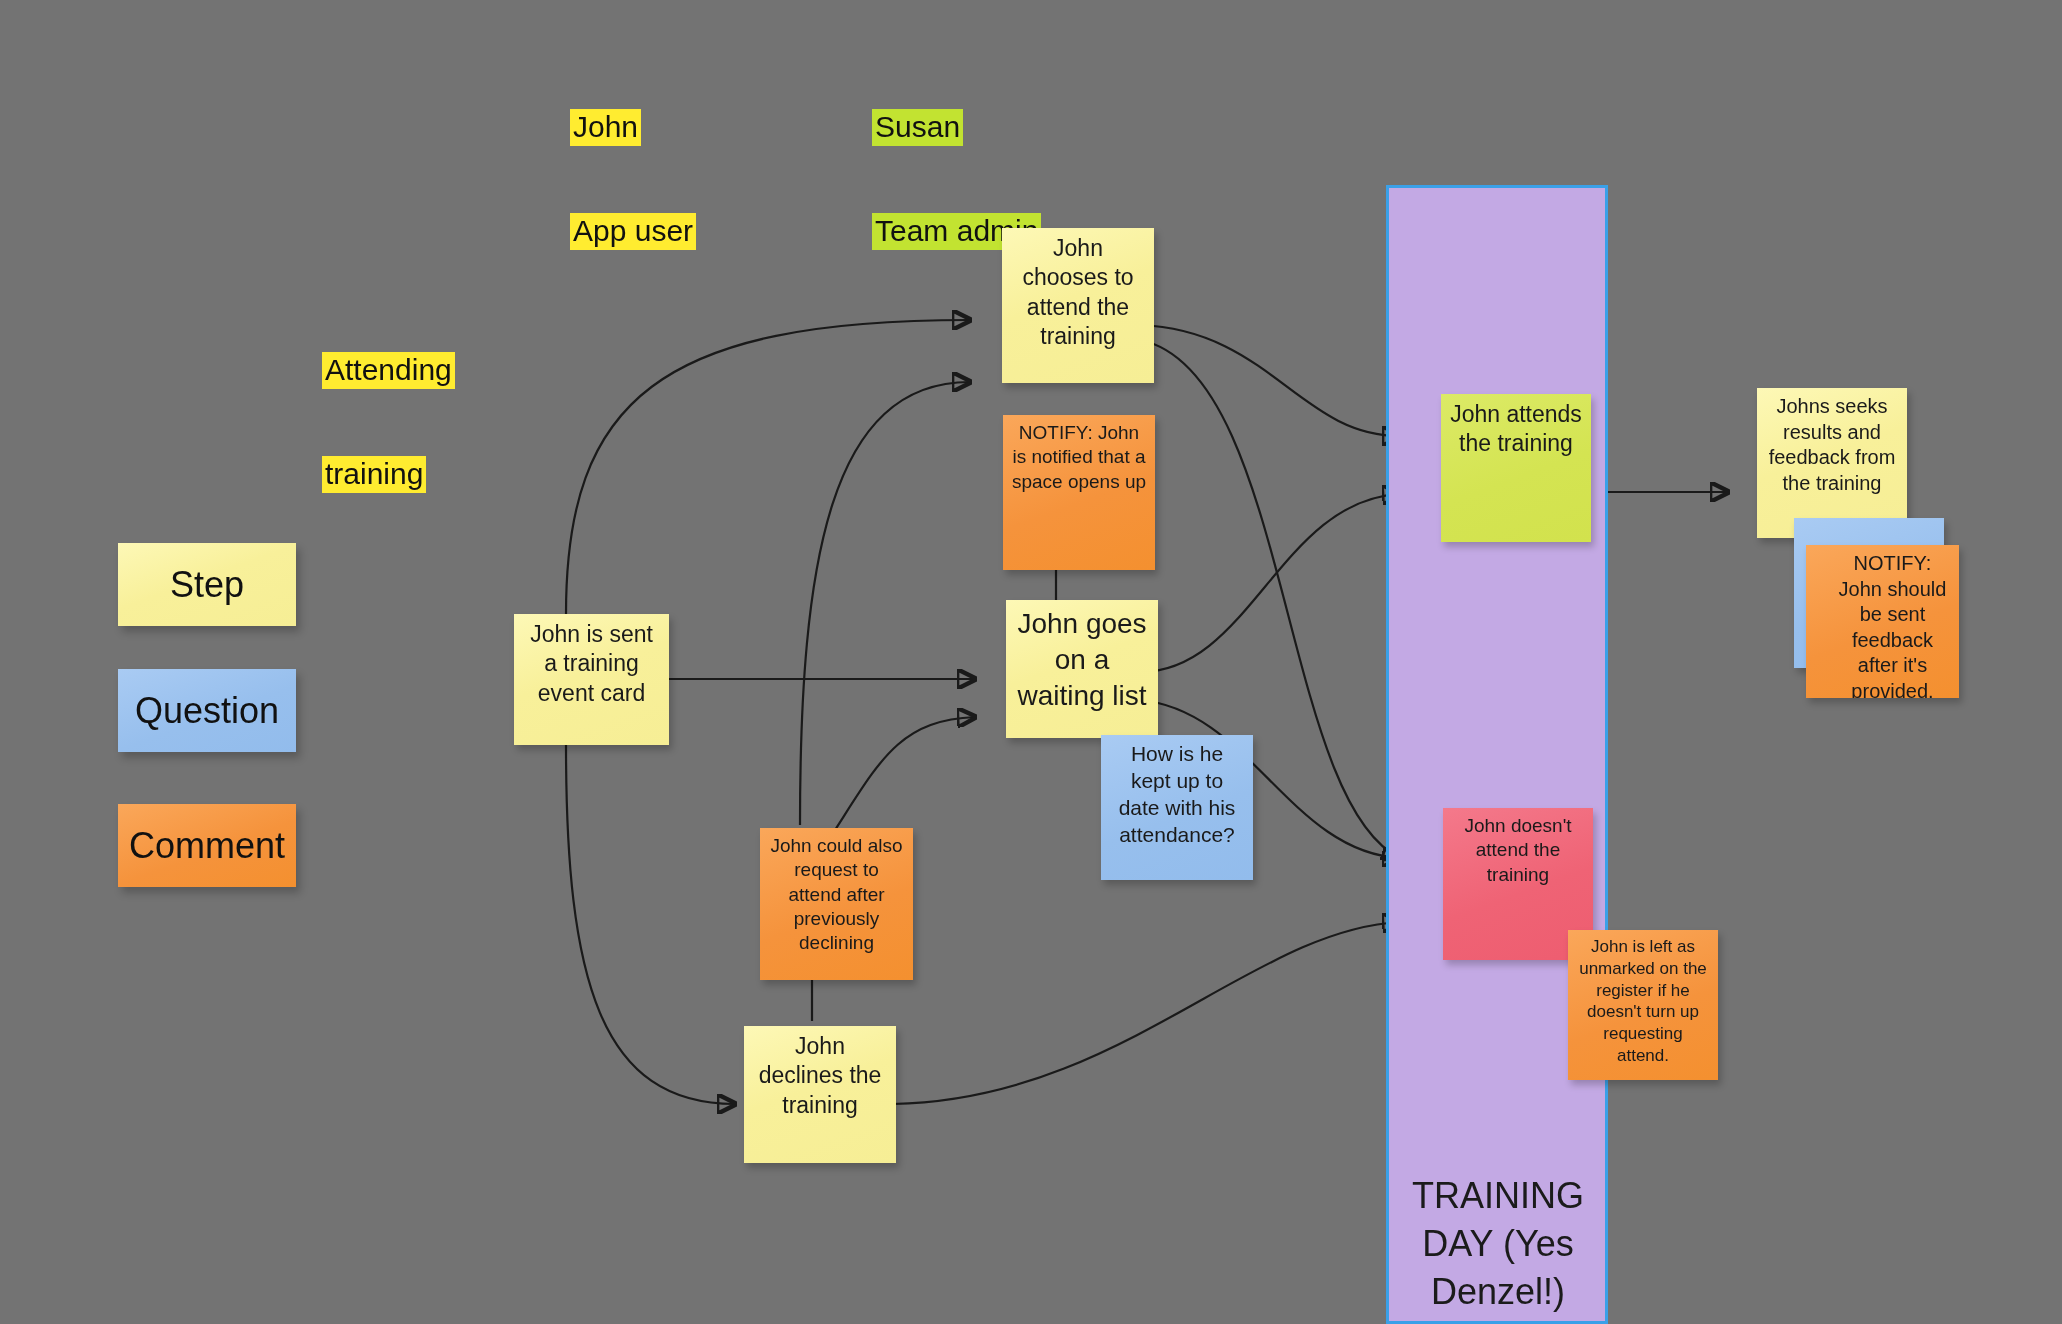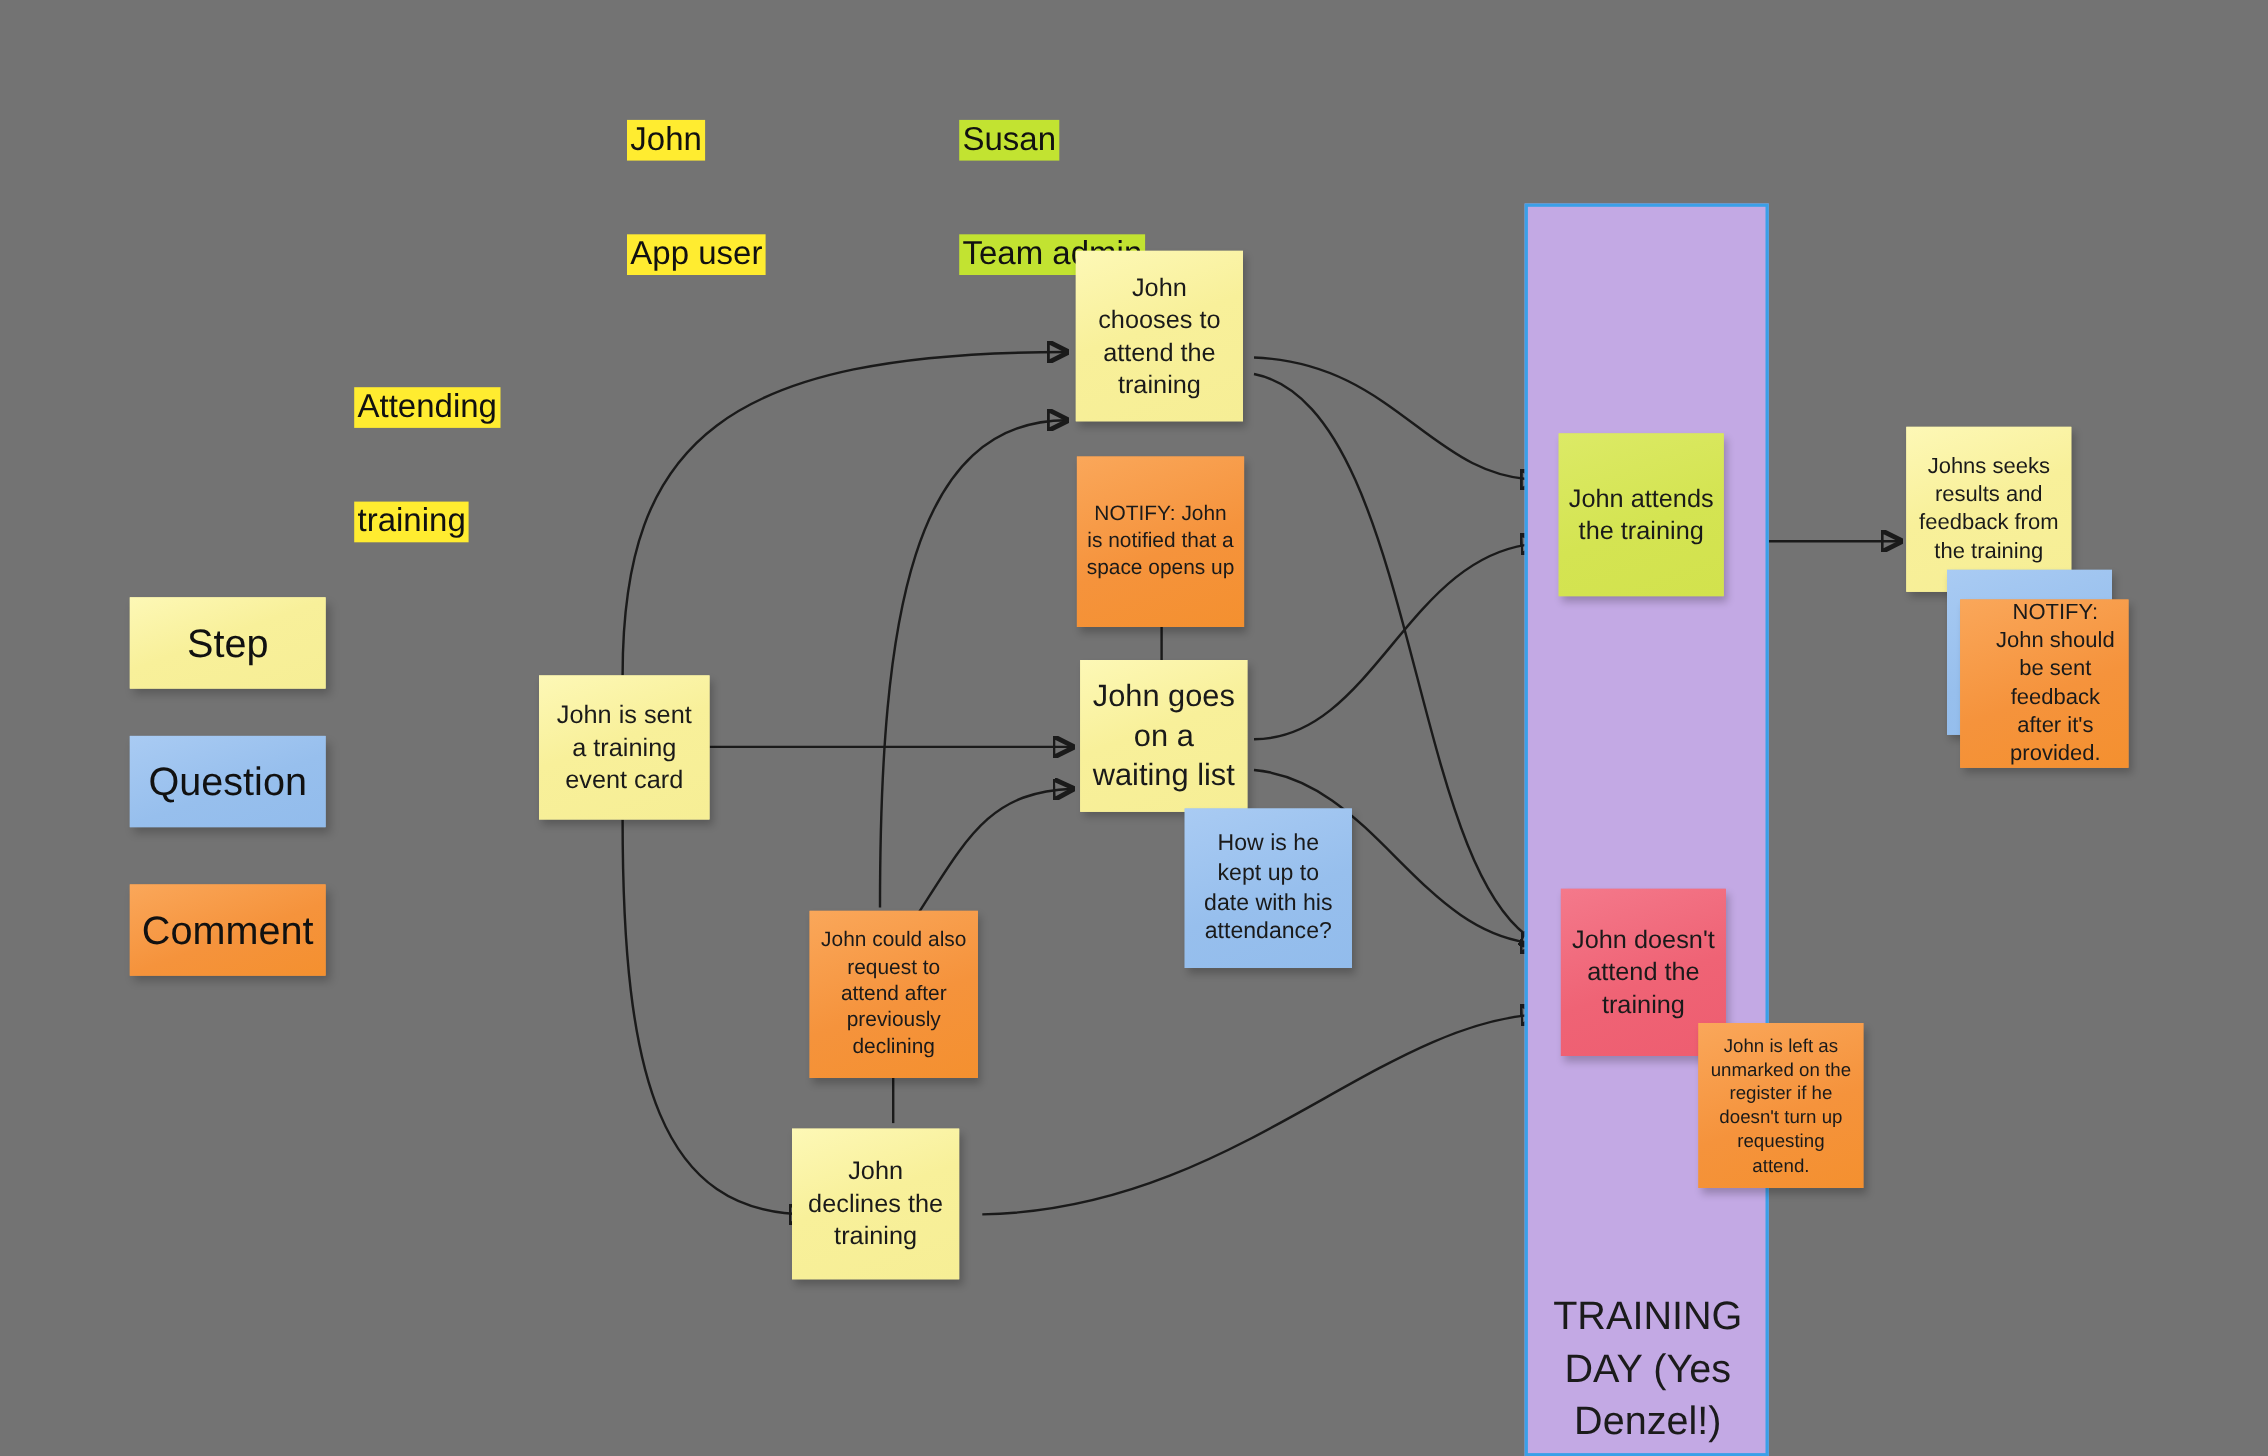--- a/index.html
+++ b/index.html
@@ -32,28 +32,28 @@
     padding: 1px 3px 2px 3px;
   }
   .hl-yellow .hl-line { background: #ffec30; }
   .hl-green .hl-line { background: #c2e331; }
 
   
   .note {
     position: absolute;
     box-sizing: border-box;
     display: flex;
-    align-items: center;
     justify-content: center;
     text-align: center;
     color: #1a1a1a;
     padding: 6px 8px;
     box-shadow: 3px 5px 7px rgba(0,0,0,0.22);
     line-height: 1.28;
     overflow: hidden;
+    margin-left: 24px;
   }
   .note .note-text { display: block; width: 100%; }
   .n-yellow { background: #faf3a0; background-image: linear-gradient(160deg,#fdf8b6 0%,#f8f09a 45%,#f6ee95 100%); }
   .n-orange { background: #f79a45; background-image: linear-gradient(160deg,#faa75a 0%,#f5933c 55%,#f4902f 100%); }
   .n-blue   { background: #9cc3ef; background-image: linear-gradient(160deg,#a9cbf3 0%,#97bfed 55%,#92bcec 100%); }
   .n-green  { background: #d7e659; background-image: linear-gradient(160deg,#dcea66 0%,#d4e452 55%,#d2e24d 100%); }
   .n-pink   { background: #f16a7e; background-image: linear-gradient(160deg,#f4798b 0%,#ef6375 55%,#ee5d70 100%); }
 
   
   .legend-note {
@@ -183,21 +183,21 @@
   </div>
 
   <div class="note n-yellow" style="left:720px; top:1026px; width:152px; height:137px; font-size:23px;">
     <span class="note-text">John declines the training</span>
   </div>
 
   <div class="note n-green" style="left:1417px; top:394px; width:150px; height:148px; font-size:23px;">
     <span class="note-text">John attends the training</span>
   </div>
 
-  <div class="note n-pink" style="left:1419px; top:808px; width:150px; height:152px; font-size:23px;">
+  <div class="note n-pink" style="left:1419px; top:808px; width:150px; height:152px; font-size:19px;">
     <span class="note-text">John doesn't attend the training</span>
   </div>
 
   <div class="note n-orange" style="left:1544px; top:930px; width:150px; height:150px; font-size:17px;">
     <span class="note-text">John is left as unmarked on the register if he doesn't turn up requesting attend.</span>
   </div>
 
   <div class="note n-yellow" style="left:1733px; top:388px; width:150px; height:150px; font-size:20px;">
     <span class="note-text">Johns seeks results and feedback from the training</span>
   </div>

